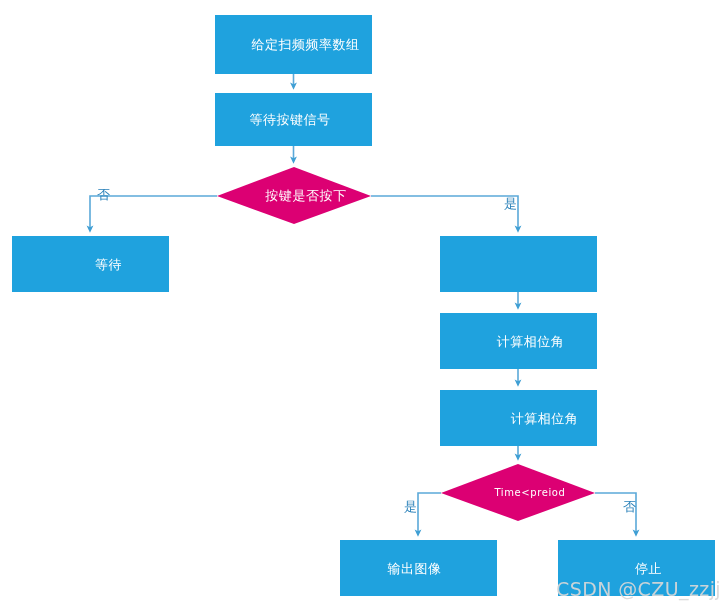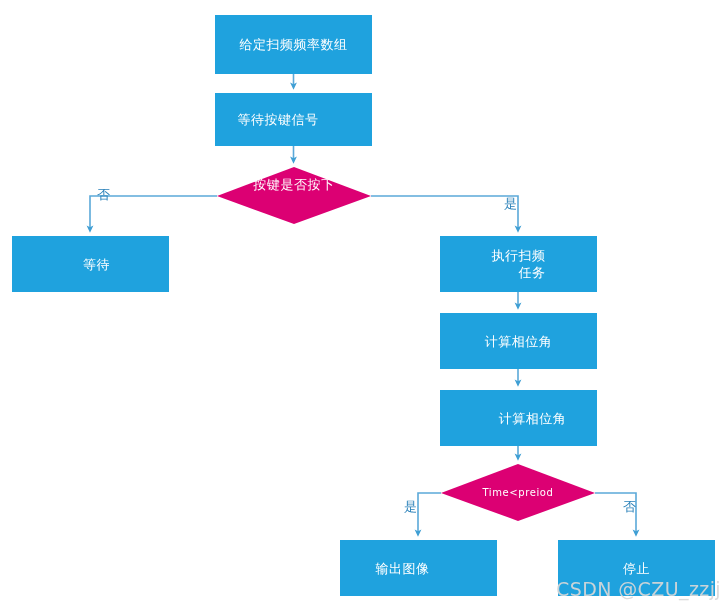--- a/index.html
+++ b/index.html
@@ -23,27 +23,28 @@
     left: 0;
     top: 0;
     width: 723px;
     height: 616px;
   }
   .node-label {
     position: absolute;
     display: flex;
     align-items: center;
     justify-content: center;
-    text-align: right;
+    text-align: left;
     color: #ffffff;
     font-size: 13px;
     line-height: 17px;
     letter-spacing: 0.5px;
     pointer-events: none;
     white-space: pre-line;
+    padding-left: 12px;
   }
   .node-label.diamond-label {
     letter-spacing: 0.6px;
   }
   .edge-label {
     position: absolute;
     color: #2980b9;
     font-size: 13px;
     line-height: 14px;
     letter-spacing: 0.4px;
@@ -109,26 +110,24 @@
 
     <path d="M441,493 L418,493 L418,533" stroke="#5BA9D9" stroke-width="1.6" fill="none" marker-end="url(#arrowhead)"></path>
 
     <path d="M595,493 L636,493 L636,533" stroke="#5BA9D9" stroke-width="1.6" fill="none" marker-end="url(#arrowhead)"></path>
   </svg>
 
   <div class="node-label" style="left:215px; top:15px; width:157px; height:59px;">给定扫频频率数组</div>
 
   <div class="node-label" style="left:215px; top:93px; width:126px; height:53px;">等待按键信号</div>
 
-  <div class="node-label diamond-label" style="left:217px; top:156px; width:154px; height:57px;">按键是否按下</div>
+  <div class="node-label diamond-label" style="left:217px; top:167px; width:154px; height:57px;">按键是否按下</div>
 
   <div class="node-label" style="left:12px; top:236px; width:169px; height:56px;">等待</div>
 
-  <div class="node-label" style="left:440px; top:236px; width:157px; height:56px;">执行扫频
-任务</div>
 
   <div class="node-label" style="left:440px; top:313px; width:157px; height:56px;">计算相位角</div>
 
   <div class="node-label" style="left:440px; top:390px; width:185px; height:56px;">计算相位角</div>
 
   <div class="node-label diamond-label" style="left:441px; top:464px; width:154px; height:57px; font-size:10px;">Time&lt;preiod</div>
 
   <div class="node-label" style="left:340px; top:540px; width:125px; height:56px;">输出图像</div>
 
   <div class="node-label" style="left:558px; top:540px; width:157px; height:56px;">停止</div>

